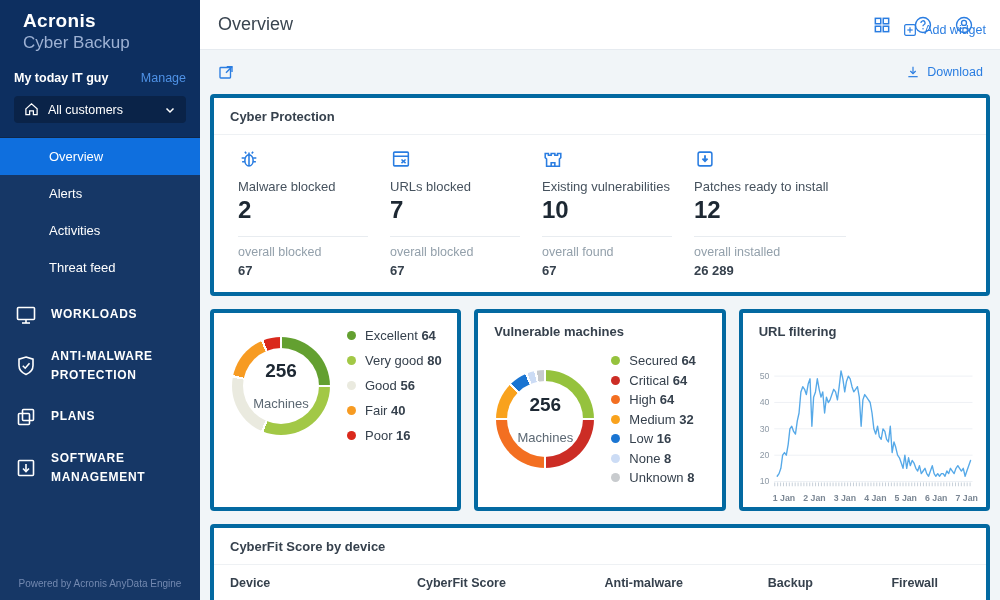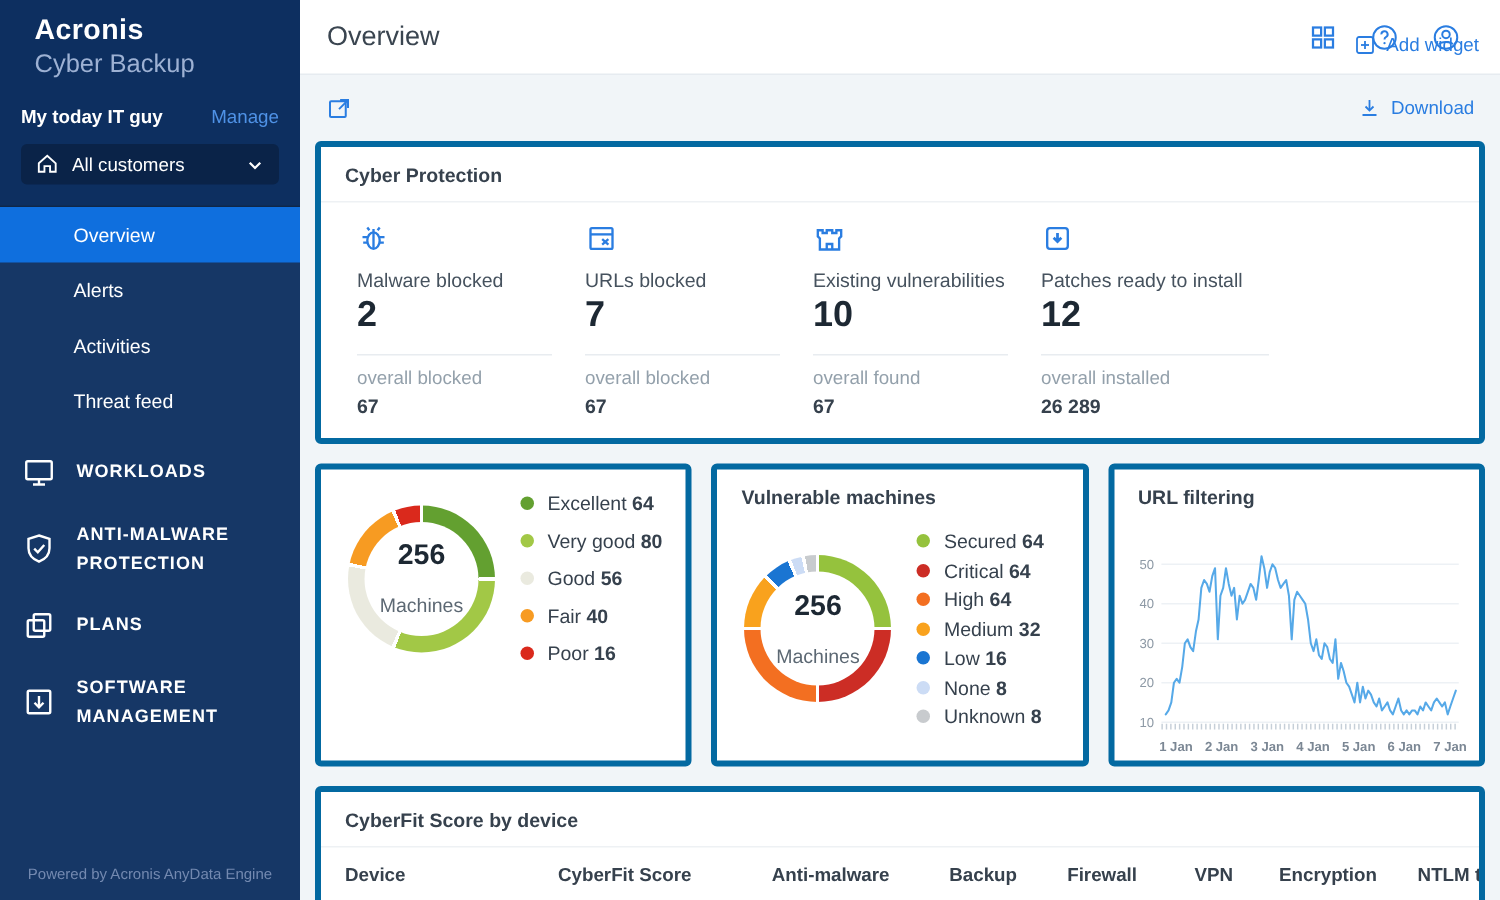--- a/index.html
+++ b/index.html
@@ -62,21 +62,21 @@
   .legend { margin-left:17px; }
   .legend-item { display:flex; align-items:center; gap:9px; font-size:13px; color:#36414d; }
   .legend.sparse .legend-item { height:25px; }
   .legend.dense .legend-item { height:19.5px; }
   .dot { width:9px; height:9px; border-radius:50%; flex-shrink:0; }
   .legend-item b { font-weight:700; }
   .chart-body { padding:2px 8px 0 6px; }
 
   
   .table-panel { margin-top:13px; height:140px; overflow:hidden; }
-  .tgrid { display:grid; grid-template-columns:142px 118px 103px 85px 80px 64px 96px 100px 1fr; align-items:center; padding:0 16px; }
+  .tgrid { display:grid; grid-template-columns:142px 118px 103px 85px 80px 64px 96px 100px 1fr; align-items:center; padding:0 16px;gap:45px; }
   .thead { height:35px; font-size:12.5px; font-weight:700; color:#36414d; }
   .num { text-align:right; }
   .trow { height:30px; border-top:1px solid #e8ecf0; background:#f6fafd; font-size:13px; color:#36414d; cursor:pointer; }
   .device-cell { display:flex; align-items:center; gap:8px; color:#2a7de1; }
   .dev-icon { width:15px; height:15px; color:#2a7de1; }
   .score-cell { display:flex; align-items:center; gap:6px; }
   .score-arc { width:14px; height:14px; border-radius:50%; position:relative; }
   .score-arc::after { content:""; position:absolute; inset:3px; background:#f6fafd; border-radius:50%; }
   .score-max { color:#9aa5b0; }
 </style>

